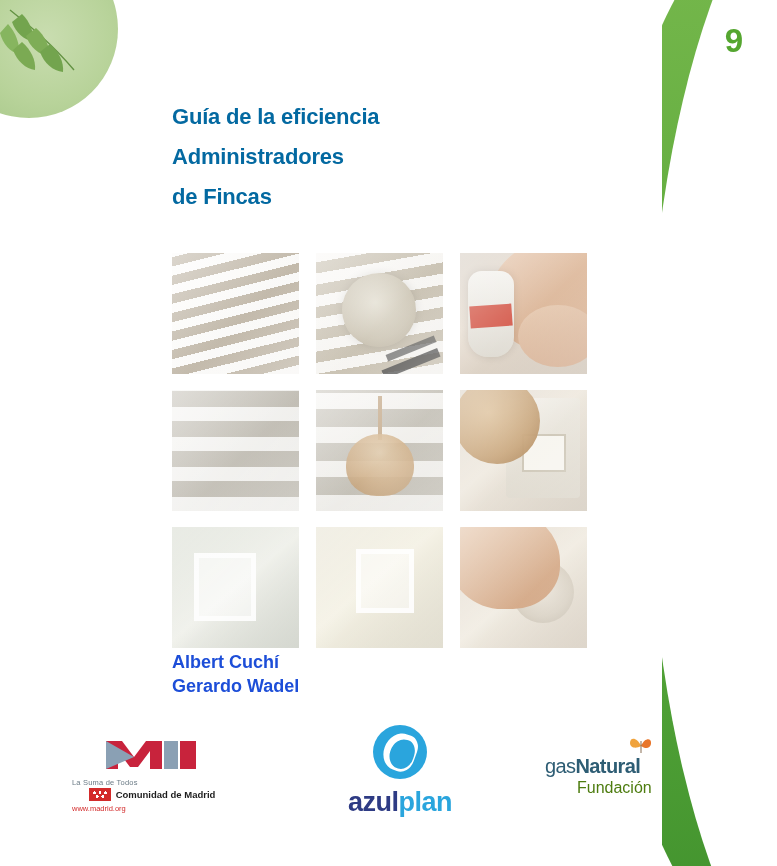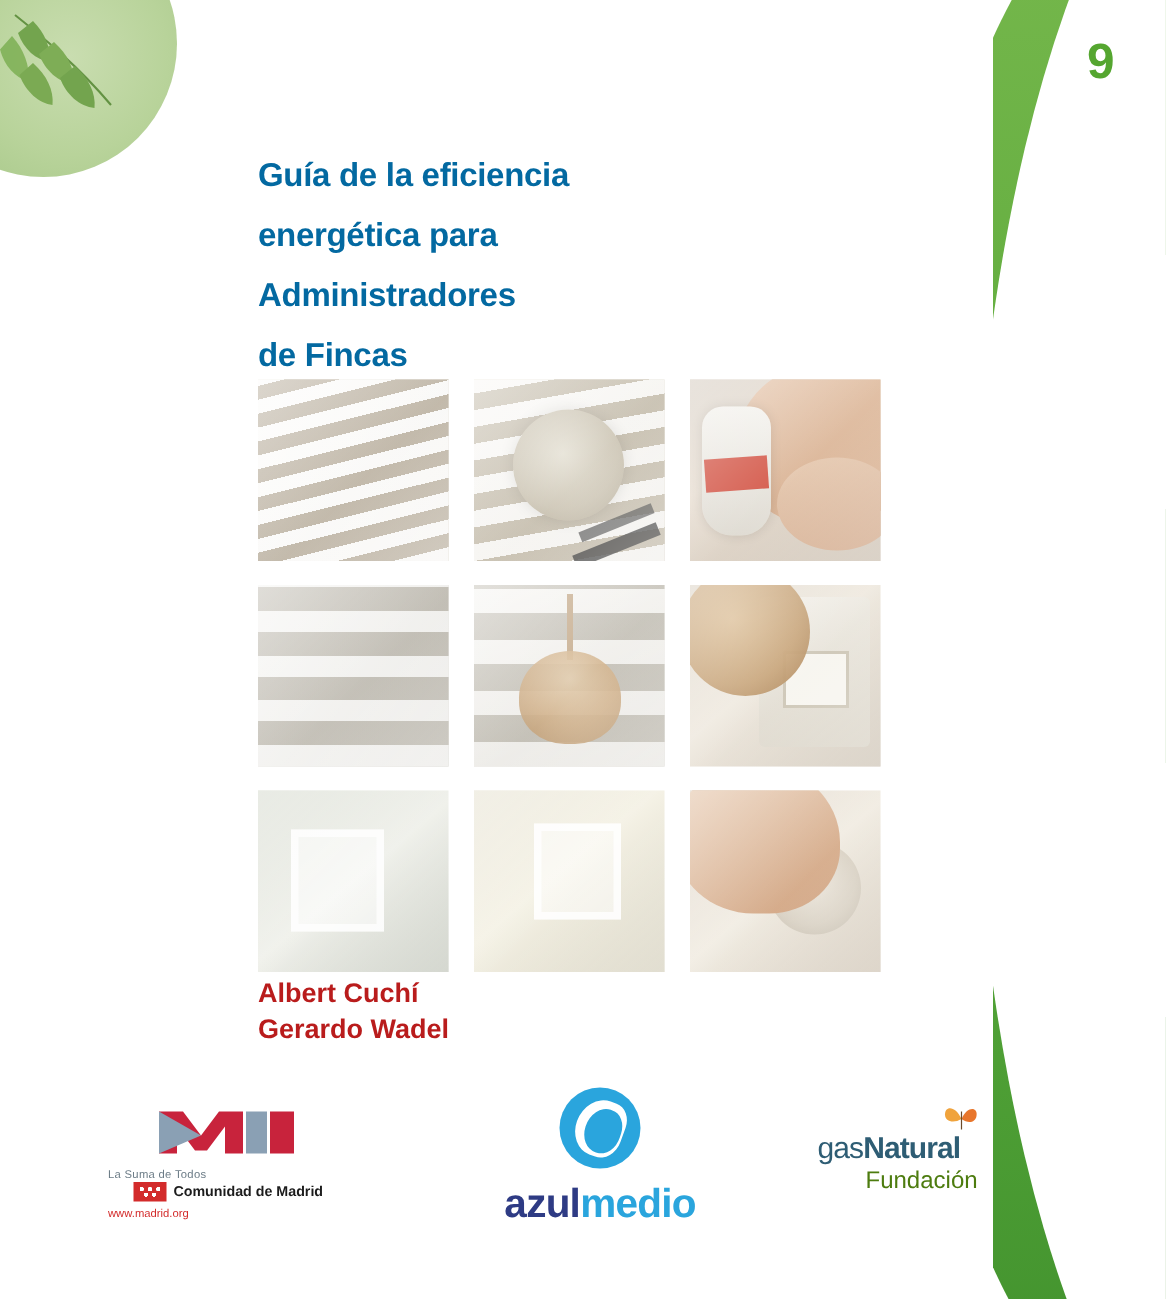--- a/index.html
+++ b/index.html
@@ -316,21 +316,21 @@
     height: 62px;
     border-radius: 50%;
     background: radial-gradient(circle at 45% 40%, #efe9df 0%, #d8d0c2 60%, #bdb4a4 100%);
   }
 
   
   .authors {
     position: absolute;
     left: 172px;
     top: 650px;
-    color: #b91c1c;
+    color: #1d4ed8;
     font-size: 18px;
     font-weight: bold;
     line-height: 24px;
   }
 
   
   .logos {
     position: absolute;
     left: 0;
     top: 725px;
@@ -490,21 +490,20 @@
   <div class="right-band">
     <div class="swoosh"></div>
     <div class="swoosh-inner"></div>
   </div>
 
   <div class="page-number">9</div>
   <div class="vertical-label">medio ambiente</div>
 
   <h1 class="title">
     <span class="line">Guía de la eficiencia</span>
-    <span class="line">energética para</span>
     <span class="line">Administradores</span>
     <span class="line">de Fincas</span>
   </h1>
 
   <div class="photo-grid">
     <div class="photo ph-facade-a">
         <div class="veil"></div>
       </div>
     <div class="photo ph-vent">
       <div class="disc"></div>
@@ -573,21 +572,21 @@
       </div>
       <div class="cm-url">www.madrid.org</div>
     </div>
 
     <div class="logo-pa">
       <div class="circle">
         <div class="swirl"></div>
         <div class="swirl2"></div>
       </div>
       <div class="wordmark">
-        <span class="w-plan">azul</span><span class="w-azul">medio</span>
+        <span class="w-plan">azul</span><span class="w-azul">plan</span>
       </div>
     </div>
 
     <div class="logo-gn">
       <svg class="butterfly" viewBox="0 0 26 22">
         <path d="M13 11 C 9 2, 2 2, 2 8 C 2 13, 8 14, 13 11 Z" fill="#f0a33c"></path>
         <path d="M13 11 C 17 2, 24 3, 23 9 C 22 14, 17 14, 13 11 Z" fill="#e8762c"></path>
         <path d="M12.6 6 L13.4 6 L13.4 18 L12.6 18 Z" fill="#6b4a2a"></path>
       </svg>
       <div class="gn-main">

